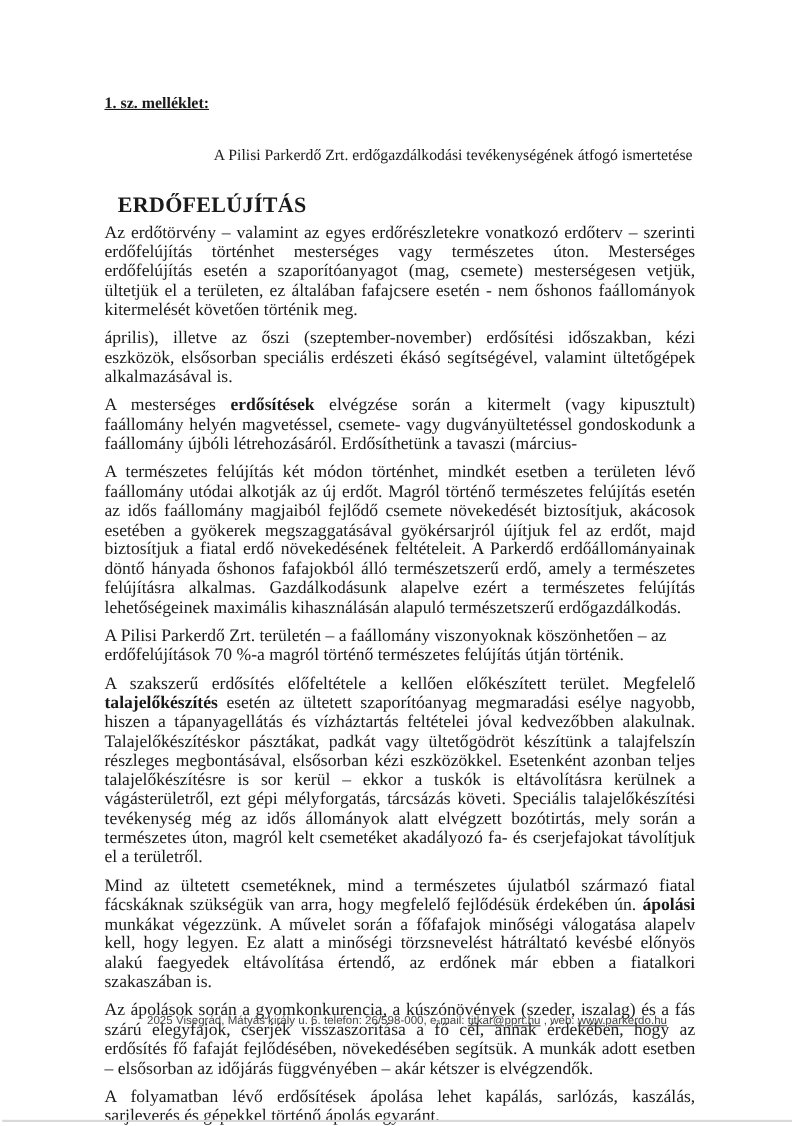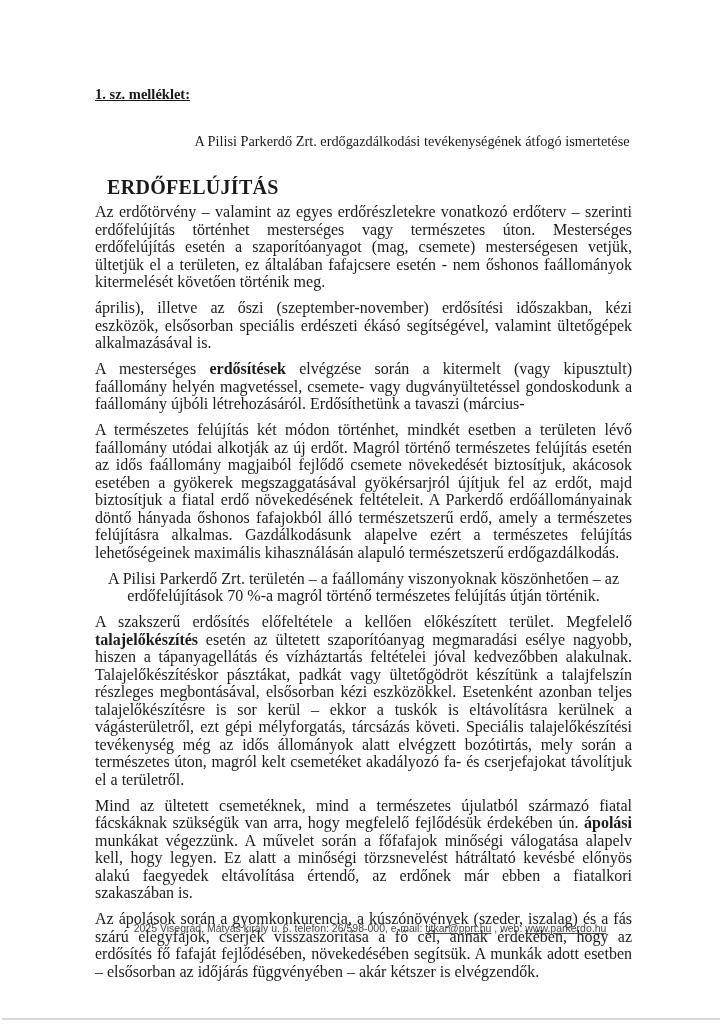--- a/index.html
+++ b/index.html
@@ -47,24 +47,25 @@
 <div class="page">
   <div class="annex">1. sz. melléklet:</div>
   <div class="subtitle">A Pilisi Parkerdő Zrt. erdőgazdálkodási tevékenységének átfogó ismertetése</div>
   <div class="heading">ERDŐFELÚJÍTÁS</div>
 
   <div class="body">
     <p>Az erdőtörvény – valamint az egyes erdőrészletekre vonatkozó erdőterv – szerinti erdőfelújítás történhet mesterséges vagy természetes úton. Mesterséges erdőfelújítás esetén a szaporítóanyagot (mag, csemete) mesterségesen vetjük, ültetjük el a területen, ez általában fafajcsere esetén - nem őshonos faállományok kitermelését követően történik meg.</p>
     <p>április), illetve az őszi (szeptember-november) erdősítési időszakban, kézi eszközök, elsősorban speciális erdészeti ékásó segítségével, valamint ültetőgépek alkalmazásával is.</p>
     <p><span>A mesterséges </span><b>erdősítések</b><span> elvégzése során a kitermelt (vagy kipusztult) faállomány helyén magvetéssel, csemete- vagy dugványültetéssel gondoskodunk a faállomány újbóli létrehozásáról. Erdősíthetünk a tavaszi (március-</span></p>
     <p>A természetes felújítás két módon történhet, mindkét esetben a területen lévő faállomány utódai alkotják az új erdőt. Magról történő természetes felújítás esetén az idős faállomány magjaiból fejlődő csemete növekedését biztosítjuk, akácosok esetében a gyökerek megszaggatásával gyökérsarjról újítjuk fel az erdőt, majd biztosítjuk a fiatal erdő növekedésének feltételeit. A Parkerdő erdőállományainak döntő hányada őshonos fafajokból álló természetszerű erdő, amely a természetes felújításra alkalmas. Gazdálkodásunk alapelve ezért a természetes felújítás lehetőségeinek maximális kihasználásán alapuló természetszerű erdőgazdálkodás.</p>
-    <p style="text-align:center">A Pilisi Parkerdő Zrt. területén – a faállomány viszonyoknak köszönhetően – az erdőfelújítások 70 %-a magról történő természetes felújítás útján történik.</p>
+    <p style="text-align:left">A Pilisi Parkerdő Zrt. területén – a faállomány viszonyoknak köszönhetően – az erdőfelújítások 70 %-a magról történő természetes felújítás útján történik.</p>
     <p><span>A szakszerű erdősítés előfeltétele a kellően előkészített terület. Megfelelő </span><b>talajelőkészítés</b><span> esetén az ültetett szaporítóanyag megmaradási esélye nagyobb, hiszen a tápanyagellátás és vízháztartás feltételei jóval kedvezőbben alakulnak. Talajelőkészítéskor pásztákat, padkát vagy ültetőgödröt készítünk a talajfelszín részleges megbontásával, elsősorban kézi eszközökkel. Esetenként azonban teljes talajelőkészítésre is sor kerül – ekkor a tuskók is eltávolításra kerülnek a vágásterületről, ezt gépi mélyforgatás, tárcsázás követi. Speciális talajelőkészítési tevékenység még az idős állományok alatt elvégzett bozótirtás, mely során a természetes úton, magról kelt csemetéket akadályozó fa- és cserjefajokat távolítjuk el a területről.</span></p>
     <p><span>Mind az ültetett csemetéknek, mind a természetes újulatból származó fiatal fácskáknak szükségük van arra, hogy megfelelő fejlődésük érdekében ún. </span><b>ápolási</b><span> munkákat végezzünk. A művelet során a főfafajok minőségi válogatása alapelv kell, hogy legyen. Ez alatt a minőségi törzsnevelést hátráltató kevésbé előnyös alakú faegyedek eltávolítása értendő, az erdőnek már ebben a fiatalkori szakaszában is.</span></p>
     <p>Az ápolások során a gyomkonkurencia, a kúszónövények (szeder, iszalag) és a fás szárú elegyfajok, cserjék visszaszorítása a fő cél, annak érdekében, hogy az erdősítés fő fafaját fejlődésében, növekedésében segítsük. A munkák adott esetben – elsősorban az időjárás függvényében – akár kétszer is elvégzendők.</p>
+    <p>A folyamatban lévő erdősítések ápolása lehet kapálás, sarlózás, kaszálás, sarjleverés és gépekkel történő ápolás egyaránt.</p>
   </div>
 
   <div class="footer">
     <div><span>2025 Visegrád, Mátyás király u. 6. telefon: 26/598-000, e-mail: </span><span class="link">titkar@pprt.hu</span><span> , web: </span><span class="link">www.parkerdo.hu</span></div>
   </div>
 
   <div class="bottom-line"></div>
 </div>
 
 </body></html>

